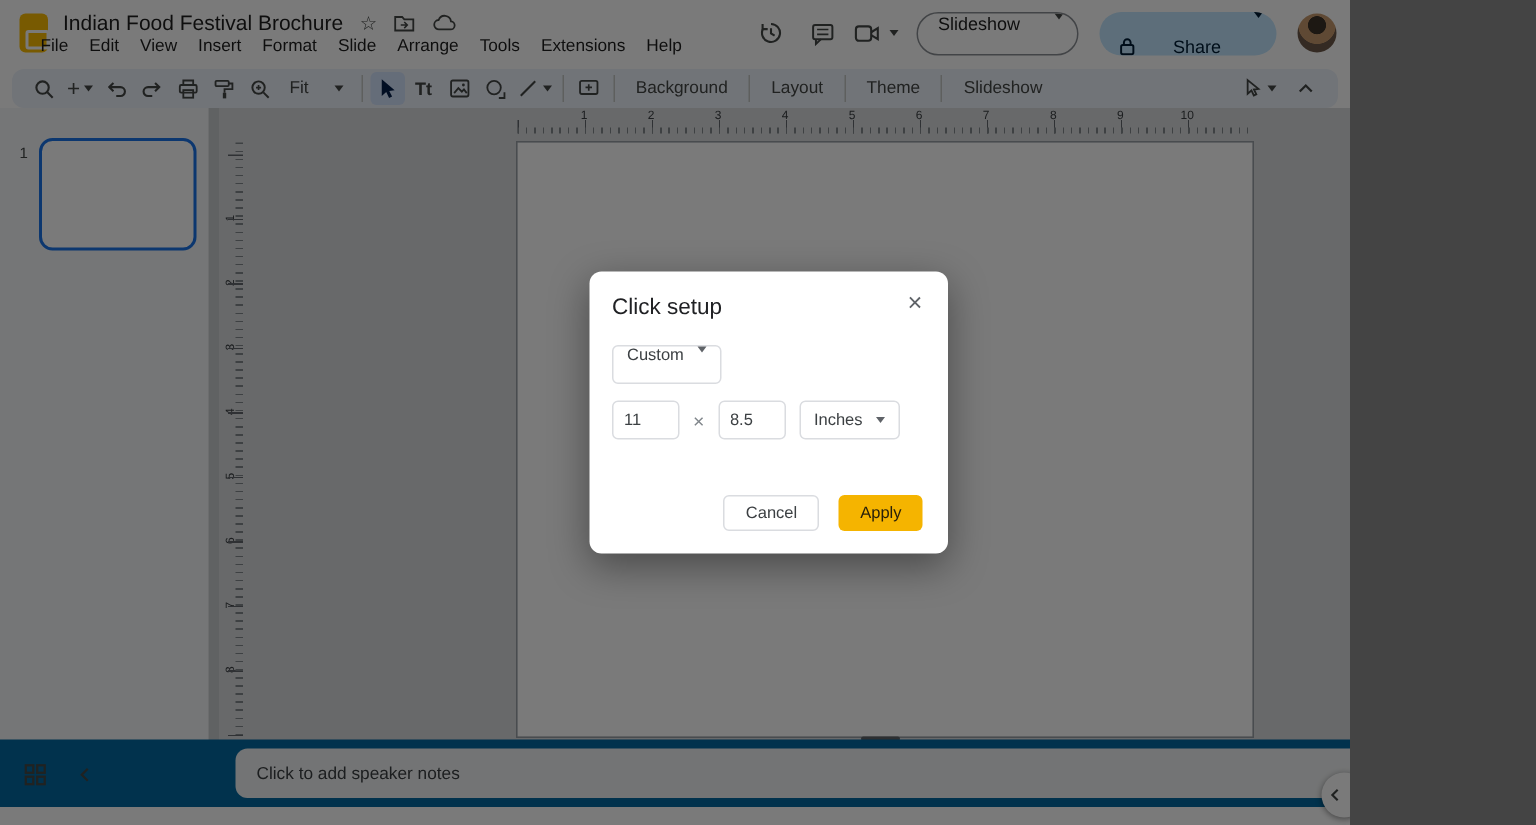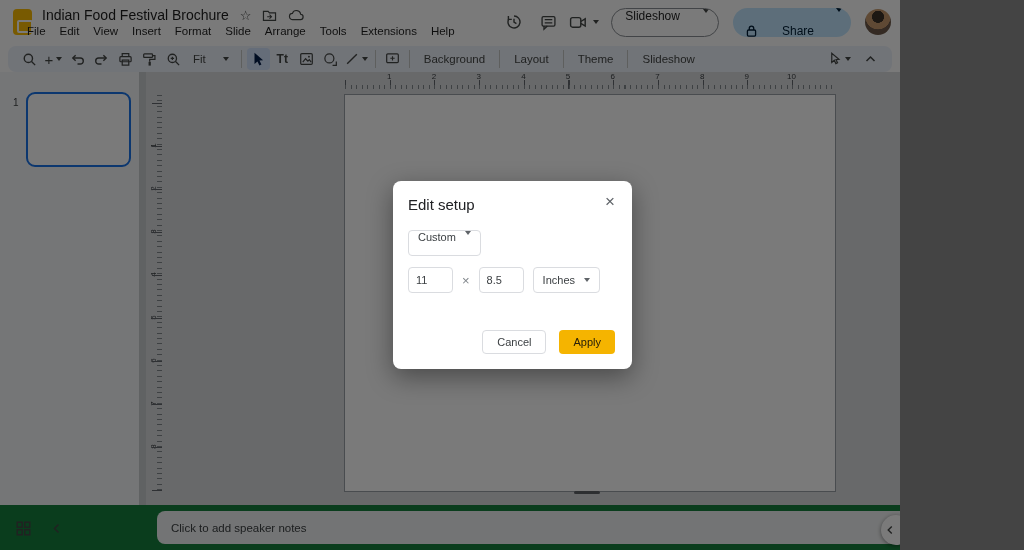--- a/index.html
+++ b/index.html
@@ -59,21 +59,21 @@
   .v-nums { position:absolute; left:1px; top:52px; width:12px; display:flex; flex-direction:column; }
   .v-nums span { height:43px; display:flex; align-items:center; justify-content:center; font-size:8px; color:#3c4043; }
   .v-nums span i { font-style:normal; transform:rotate(-90deg); display:block; }
   .v-major { position:absolute; left:6px; top:31px; width:10px; height:388px;
     background:repeating-linear-gradient(to bottom,#63686d 0 1px,transparent 1px 43px); }
   .v-minor { position:absolute; left:11px; top:23px; width:5px; height:396px;
     background:repeating-linear-gradient(to bottom,#83888d 0 1px,transparent 1px 5.4px); }
   .notes-handle { position:absolute; left:428px; top:419px; width:26px; height:3px; border-radius:2px; background:#5f6368; }
 
   
-  .bottombar { position:absolute; left:0; right:0; bottom:0; height:45px; background:#15803d; }
+  .bottombar { position:absolute; left:0; right:0; bottom:12px; height:45px; background:#0369a1; }
   .grid-btn { position:absolute; left:14px; top:14px; width:18px; height:18px; color:#444746; display:flex; align-items:center; justify-content:center; }
   .fs-collapse { position:absolute; left:49px; top:16px; width:14px; height:14px; color:#444746; display:flex; align-items:center; justify-content:center; }
   .notes { position:absolute; left:157px; top:6px; width:851px; height:33px; background:#f1f3f4; border-radius:8px; font-size:11.5px; color:#3c4043; display:flex; align-items:center; padding:0 14px; }
   .float-prev { position:absolute; right:-11px; bottom:5px; width:30px; height:30px; border-radius:50%; background:#fff; box-shadow:0 1px 4px rgba(0,0,0,.45); display:flex; align-items:center; padding-left:5px; color:#444746; z-index:5; }
 
   
   .overlay { position:absolute; inset:0; background:rgba(0,0,0,0.52); z-index:40; }
   .dialog { position:absolute; left:393px; top:181px; width:239px; height:188px; background:#fff; border-radius:8px; z-index:50; box-shadow:0 8px 26px rgba(0,0,0,.4); }
   .dlg-title { position:absolute; left:15px; top:15px; font-size:15px; color:#202124; }
   .dlg-close { position:absolute; right:10px; top:9px; width:24px; height:24px; font-size:17px; color:#5f6368; display:flex; align-items:center; justify-content:center; }
@@ -358,21 +358,21 @@
 
   <span class="float-prev">
     <svg width="8" height="10" viewBox="0 0 9 11" fill="none" stroke="currentColor" stroke-width="1.6">
       <path d="M6.5 1.5 L2.5 5.5 l4 4"></path>
     </svg>
   </span>
 
   <div class="overlay"></div>
 
   <div class="dialog">
-    <div class="dlg-title">Edit setup</div>
+    <div class="dlg-title">Click setup</div>
     <div class="dlg-close">×</div>
 
     <div class="dlg-preset">
       <span>Custom</span>
       <span class="dlg-caret"></span>
     </div>
 
     <div class="dlg-size-row">
       <input class="dlg-input" readonly="" value="11" style="">
       <span class="dlg-times">×</span>

